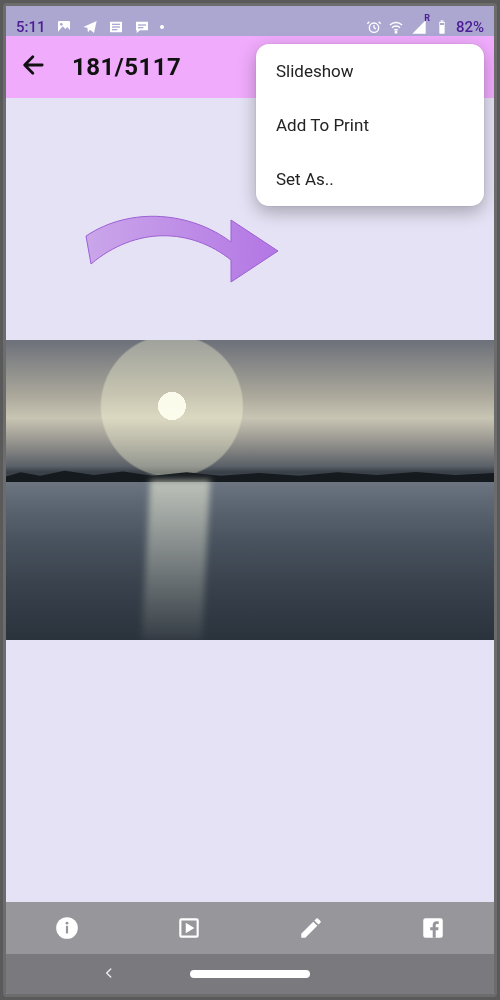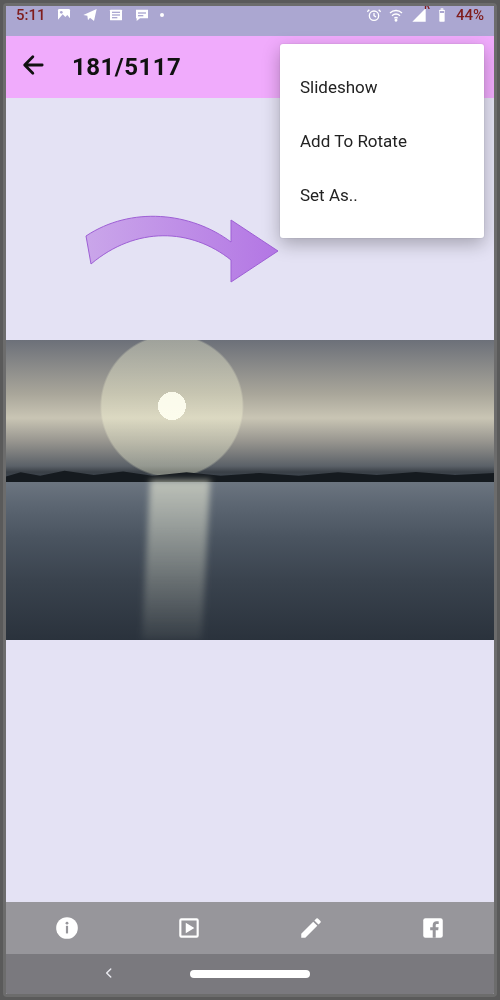--- a/index.html
+++ b/index.html
@@ -6,22 +6,22 @@
   html, body { width: 500px; height: 1000px; overflow: hidden; font-family: Roboto, Arial, sans-serif; }
   body { background: #5a5a5a; display: flex; align-items: center; justify-content: center; }
 
   .device {
     width: 494px; height: 994px; background: #e4e2f4; position: relative;
     border: 3px solid #6c6c6c; border-radius: 4px; overflow: hidden;
   }
 
   
   .statusbar {
-    height: 30px; background: #aba7d1; color: #7f1d1d; display: flex;
-    align-items: flex-start; padding: 0 10px; font-size: 15px; font-weight: 500;
+    height: 30px; background: #aba7d1; color: #4c1d95; display: flex;
+    align-items: flex-end; padding: 0 10px; font-size: 15px; font-weight: 500;
   }
   .statusbar .left { display: flex; align-items: center; gap: 10px; }
   .statusbar .right { margin-left: auto; display: flex; align-items: center; gap: 6px; }
   .sb-ico { width: 16px; height: 16px; display: inline-flex; align-items: center; justify-content: center; }
   .dot { width:4px; height:4px; border-radius:50%; background:#fff; display:inline-block;}
 
   
   .appbar {
     height: 62px; background: #f0abfc; display: flex; align-items: center;
     padding: 0 14px; gap: 24px; color: #222;
@@ -48,24 +48,24 @@
   }
   .glint {
     position:absolute; left:140px; top:140px; width:60px; height:160px;
     background: linear-gradient(rgba(255,255,230,0.55), rgba(255,255,230,0.05));
     filter: blur(3px);
     transform: skewX(-3deg);
   }
 
   
   .menu {
-    position: absolute; top: 38px; right: 10px; width: 204px;
-    background: #fff; border-radius: 3px;
+    position: absolute; top: 38px; right: 10px; width: 228px;
+    background: #fff; border-radius: 13px;
     box-shadow: 0 6px 18px rgba(0,0,0,0.28), 0 0 0 1px rgba(0,0,0,0.03);
-    padding: 16px 0;
+    padding: 0 0;
   }
   .menu-item {
     padding: 17px 20px; font-size: 17px; color: #222; cursor: pointer;
   }
 
   
   .arrow {
     position: absolute; left: 75px; top: 200px; width: 200px; height: 90px;
     pointer-events: none;
   }
@@ -142,21 +142,21 @@
           </svg>
         <span style="position:absolute; top:-6px; right:-2px; font-size:9px; font-weight:700;">R</span>
       </span>
       <span class="sb-ico">
         <svg viewBox="0 0 24 24" fill="#fff">
             <rect x="8" y="4" width="8" height="18" rx="1"></rect>
             <rect x="10" y="2" width="4" height="2"></rect>
             <rect x="9" y="6" width="6" height="3" fill="#aba7d1"></rect>
           </svg>
       </span>
-      <span>44%</span>
+      <span>82%</span>
     </div>
   </div>
 
   <div class="appbar">
     <span class="back">
       <svg viewBox="0 0 24 24" fill="none" stroke="#111" stroke-width="2.4" stroke-linecap="round" stroke-linejoin="round">
           <path d="M19 12H5M11 5l-7 7 7 7"></path>
         </svg>
     </span>
     <span class="title">181/5117</span>
@@ -164,21 +164,21 @@
 
   <div class="content">
     <div class="photo">
       <div class="treeline"></div>
       <div class="glint"></div>
     </div>
   </div>
 
   <div class="menu">
     <div class="menu-item">Slideshow</div>
-    <div class="menu-item">Add To Rotate</div>
+    <div class="menu-item">Add To Print</div>
     <div class="menu-item">Set As..</div>
   </div>
 
   <svg class="arrow" viewBox="0 0 200 90">
     <defs>
       <linearGradient id="g" x1="0" y1="0" x2="1" y2="0">
         <stop offset="0" stop-color="#caa6ea"></stop>
         <stop offset="1" stop-color="#b376e4"></stop>
       </linearGradient>
     </defs>

